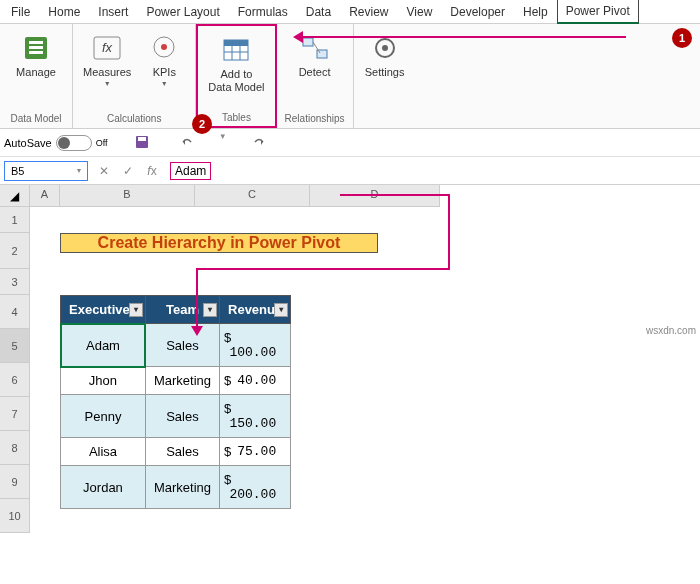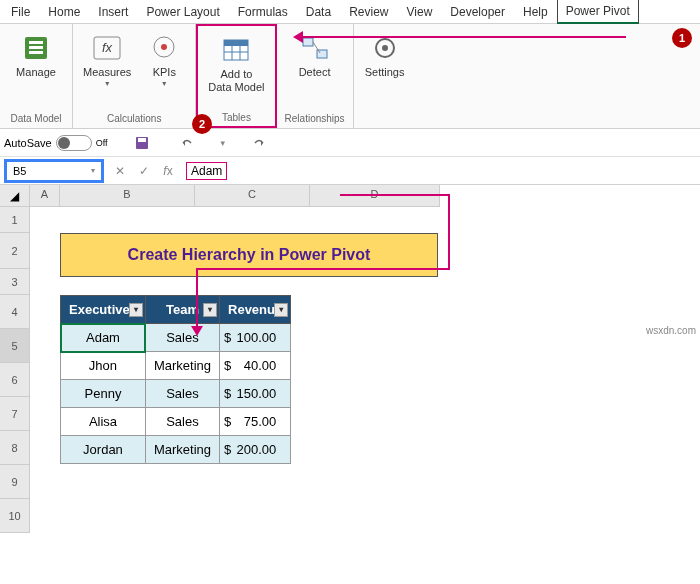--- a/index.html
+++ b/index.html
@@ -14,49 +14,49 @@
     .group-label { font-size: 10px; color: #666; text-align: center; padding: 2px; }
     .group-items { display: flex; gap: 4px; flex: 1; align-items: flex-start; }
     .ribbon-btn { display: flex; flex-direction: column; align-items: center; justify-content: flex-start; padding: 4px; cursor: pointer; min-width: 50px; height: 80px; }
     .ribbon-btn.large { min-width: 60px; }
     .ribbon-icon { width: 32px; height: 32px; display: flex; align-items: center; justify-content: center; margin-bottom: 2px; }
     .ribbon-label { font-size: 11px; text-align: center; line-height: 1.2; color: #333; }
     .ribbon-arrow { font-size: 8px; color: #666; }
     
     .highlight-box { border: 2px solid #d0006f; }
     
-    .toolbar { display: flex; align-items: center; height: 28px; padding: 2px 4px; gap: 23px; border-bottom: 1px solid #e0e0e0; }
+    .toolbar { display: flex; height: 28px; padding: 2px 4px; gap: 23px; border-bottom: 1px solid #e0e0e0; }
     .autosave { display: flex; align-items: center; gap: 4px; font-size: 11px; }
     .toggle { width: 36px; height: 16px; border: 1px solid #999; border-radius: 8px; position: relative; background: #fff; }
     .toggle-knob { width: 12px; height: 12px; border-radius: 50%; background: #666; position: absolute; top: 1px; left: 1px; }
     .qat-btn { width: 22px; height: 22px; display: flex; align-items: center; justify-content: center; cursor: pointer; }
     
     .formula-bar { display: flex; align-items: center; height: 28px; border-bottom: 1px solid #d0d0d0; }
-    .name-box { width: 100px; border: 3px solid #3b82f6; padding: 3px 6px; margin: 2px 4px; font-size: 11px; display: flex; justify-content: space-between; align-items: center; text-align: center; }
+    .name-box { width: 84px; border: 1px solid #3b82f6; padding: 3px 6px; margin: 2px 4px; font-size: 11px; display: flex; justify-content: space-between; align-items: center; text-align: center; }
     .fb-btn { width: 24px; text-align: center; color: #888; cursor: pointer; }
     .fb-input { flex: 1; padding: 3px 6px; font-size: 12px; position: relative; }
     .fb-value { border: 1px solid #d0006f; padding: 1px 4px; display: inline-block; }
     .corner { width: 30px; height: 22px; background: #e8e8e8; border-right: 1px solid #ccc; border-bottom: 1px solid #ccc; display: flex; align-items: center; justify-content: center; }
     .col-h { background: #e8e8e8; border-right: 1px solid #ccc; border-bottom: 1px solid #ccc; text-align: center; padding: 3px; font-size: 11px; color: #555; }
     .row-headers { display: flex; flex-direction: column; }
     .row-h { width: 30px; background: #e8e8e8; border-right: 1px solid #ccc; border-bottom: 1px solid #ccc; text-align: center; font-size: 11px; color: #555; display: flex; align-items: center; justify-content: center; }
     .row-h.sel { background: #d4d4d4; }
     
     .cells { position: relative; }
-    .title-cell { background: #ffd966; color: #4c1d95; font-weight: bold; font-size: 16px; text-align: center; padding: 12px; border: 1px solid #555; width: 378px; position: absolute; left: 0; top: 34px; }
+    .title-cell { background: #ffd966; color: #c2410c; font-weight: bold; font-size: 16px; text-align: center; padding: 0; border: 1px solid #555; width: 318px; position: absolute; left: 0; top: 34px; }
     
     .data-table { position: absolute; top: 100px; left: 0; border-collapse: collapse; }
     .data-table th { background: #1f4e79; color: #fff; padding: 6px 8px; border: 1px solid #555; font-size: 13px; font-weight: bold; position: relative; }
     .data-table td { border: 1px solid #999; padding: 6px 8px; text-align: center; font-size: 13px; }
     .data-table tr.even td { background: #dbeef4; }
     .data-table tr.odd td { background: #fff; }
     .filter-btn { position: absolute; right: 2px; top: 50%; transform: translateY(-50%); width: 14px; height: 14px; background: #e8e8e8; border: 1px solid #999; font-size: 8px; color: #333; display: flex; align-items: center; justify-content: center; }
     .rev-cell { text-align: left !important; padding-left: 4px !important; }
     .rev-sym { float: left; }
-    .rev-val { float: right; padding-right: 6px; }
+    .rev-val { float: right; padding-right: 6px; font-family: Liberation Mono, monospace; }
     .selected-cell { outline: 2px solid #0a7a40; outline-offset: -1px; }
     
     .annotation-number { position: absolute; width: 20px; height: 20px; border-radius: 50%; background: #b30000; color: #fff; font-weight: bold; display: flex; align-items: center; justify-content: center; font-size: 11px; z-index: 100; }
     .arrow-line { position: absolute; background: #d0006f; z-index: 50; }
     .arrow-head { position: absolute; width: 0; height: 0; z-index: 51; }
     
     .watermark { position: absolute; right: 4px; top: 325px; font-size: 10px; color: #888; z-index: 200; }
   </style>
 </head>
 <body>

